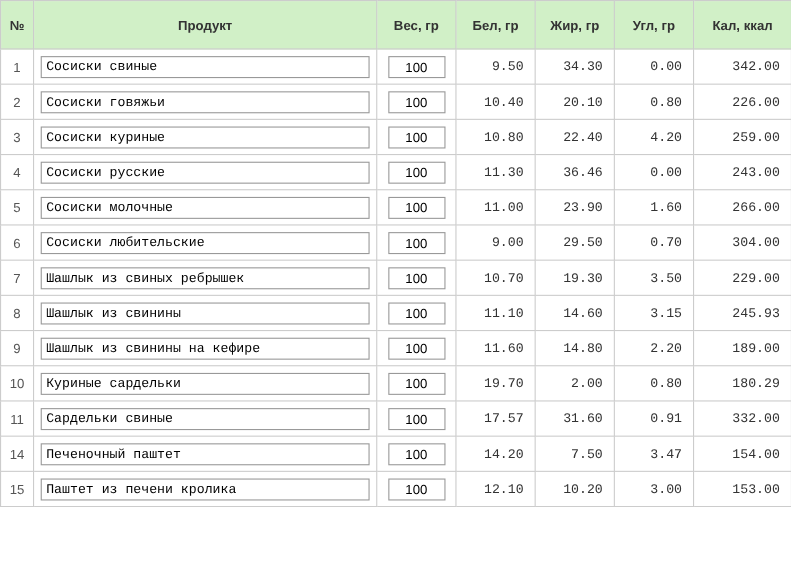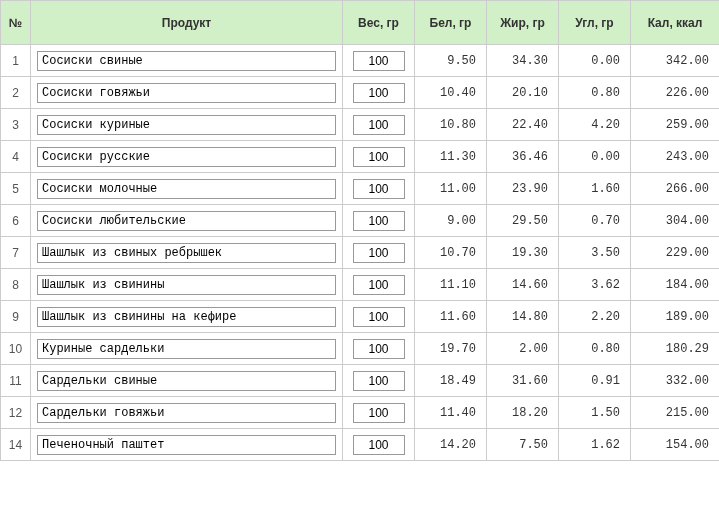--- a/index.html
+++ b/index.html
@@ -157,22 +157,22 @@
         <td class="val">19.30</td>
         <td class="val">3.50</td>
         <td class="val">229.00</td>
       </tr>
       <tr>
         <td class="num">8</td>
         <td class="prod"><input type="text" class="prod-input" value="Шашлык из свинины" style=""></td>
         <td class="wt"><input type="text" class="wt-input" value="100" style=""></td>
         <td class="val">11.10</td>
         <td class="val">14.60</td>
-        <td class="val">3.62</td>
-        <td class="val">184.00</td>
+        <td class="val">3.15</td>
+        <td class="val">245.93</td>
       </tr>
       <tr>
         <td class="num">9</td>
         <td class="prod"><input type="text" class="prod-input" value="Шашлык из свинины на кефире" style=""></td>
         <td class="wt"><input type="text" class="wt-input" value="100" style=""></td>
         <td class="val">11.60</td>
         <td class="val">14.80</td>
         <td class="val">2.20</td>
         <td class="val">189.00</td>
       </tr>
@@ -182,37 +182,37 @@
         <td class="wt"><input type="text" class="wt-input" value="100" style=""></td>
         <td class="val">19.70</td>
         <td class="val">2.00</td>
         <td class="val">0.80</td>
         <td class="val">180.29</td>
       </tr>
       <tr>
         <td class="num">11</td>
         <td class="prod"><input type="text" class="prod-input" value="Сардельки свиные" style=""></td>
         <td class="wt"><input type="text" class="wt-input" value="100" style=""></td>
-        <td class="val">18.49</td>
+        <td class="val">17.57</td>
         <td class="val">31.60</td>
         <td class="val">0.91</td>
         <td class="val">332.00</td>
       </tr>
       <tr>
-        <td class="num">12</td>
-        <td class="prod"><input type="text" class="prod-input" value="Сардельки говяжьи" style=""></td>
-        <td class="wt"><input type="text" class="wt-input" value="100" style=""></td>
-        <td class="val">11.40</td>
-        <td class="val">18.20</td>
-        <td class="val">1.50</td>
-        <td class="val">215.00</td>
-      </tr>
-      <tr>
         <td class="num">14</td>
         <td class="prod"><input type="text" class="prod-input" value="Печеночный паштет" style=""></td>
         <td class="wt"><input type="text" class="wt-input" value="100" style=""></td>
         <td class="val">14.20</td>
         <td class="val">7.50</td>
-        <td class="val">1.62</td>
+        <td class="val">3.47</td>
         <td class="val">154.00</td>
+      </tr>
+      <tr>
+        <td class="num">15</td>
+        <td class="prod"><input type="text" class="prod-input" value="Паштет из печени кролика" style=""></td>
+        <td class="wt"><input type="text" class="wt-input" value="100" style=""></td>
+        <td class="val">12.10</td>
+        <td class="val">10.20</td>
+        <td class="val">3.00</td>
+        <td class="val">153.00</td>
       </tr>
     </tbody>
 </table>
 
 </body></html>

